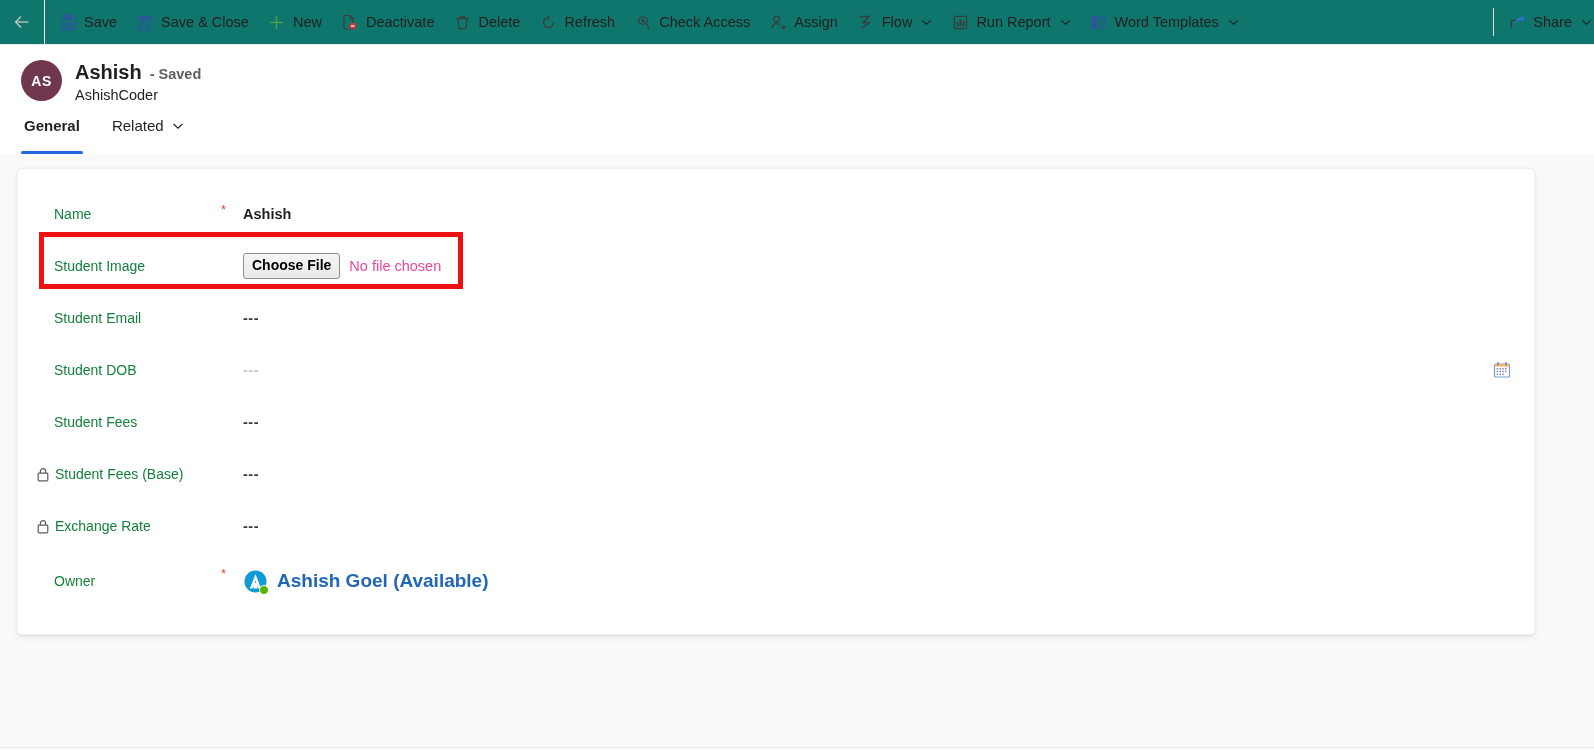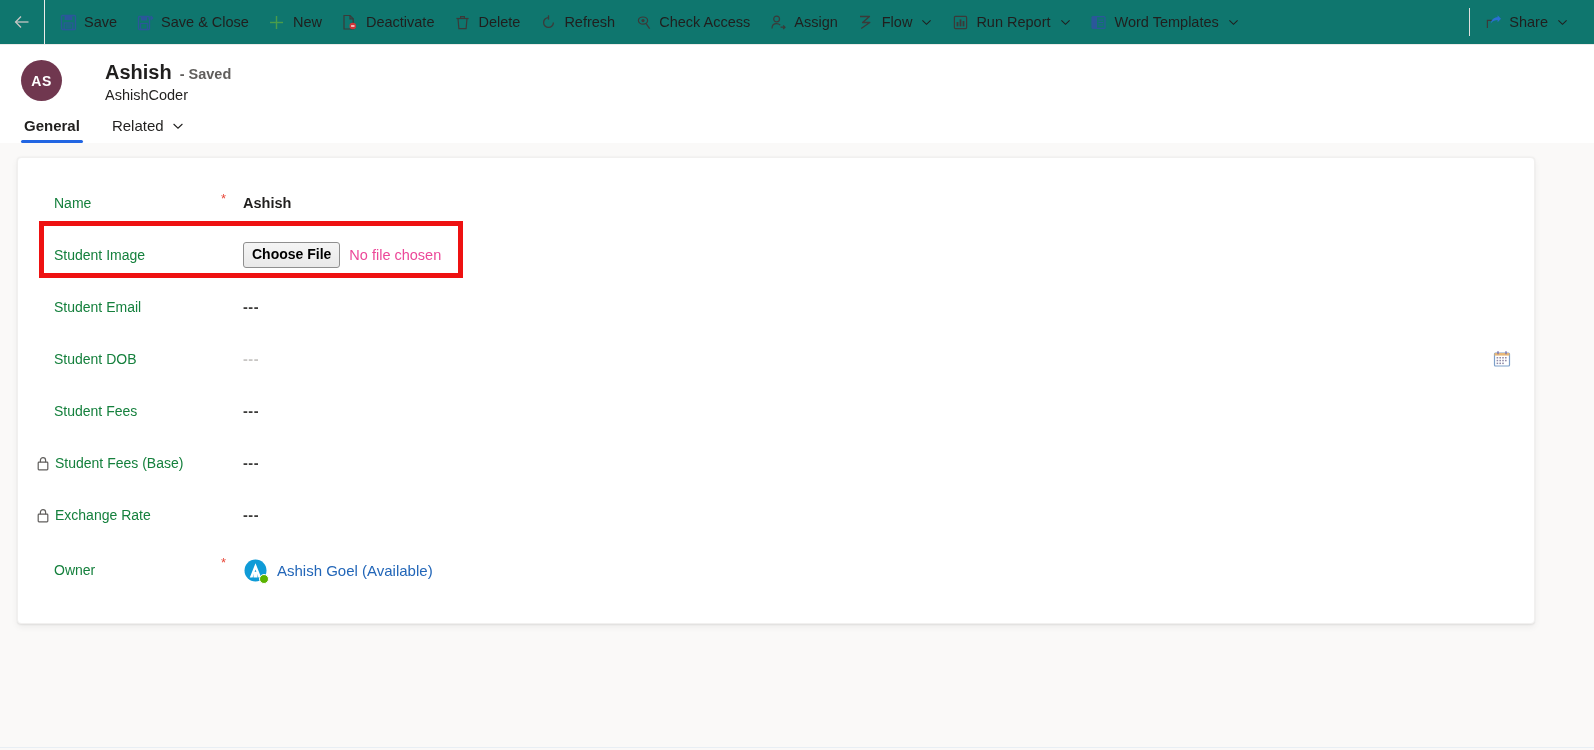--- a/index.html
+++ b/index.html
@@ -56,21 +56,20 @@
 
   
   .rec-header {
     background: #ffffff;
     padding: 10px 0 0 0;
   }
   .rec-top {
     display: flex;
     align-items: flex-start;
     padding: 3px 0 0 21px;
-    gap: 30px;
   }
   .avatar {
     width: 41px; height: 41px; border-radius: 50%;
     background: #70374f;
     color: #ffffff;
     display: flex; align-items: center; justify-content: center;
     font-size: 14px; font-weight: 600;
     letter-spacing: .5px;
     flex: 0 0 auto;
     margin-top: 2px;
@@ -85,21 +84,21 @@
   }
   .rec-sub {
     font-size: 14.5px; color: #201f1e; margin-top: 3px;
   }
   .tabs {
     display: flex; align-items: flex-end;
     padding: 14px 0 0 21px;
   }
   .tab {
     position: relative;
-    padding: 0 3px 9px 3px;
+    padding: 0 3px 20px 3px;
     margin-right: 26px;
     font-size: 15px;
     color: #201f1e;
     cursor: pointer;
     display: flex; align-items: center;
   }
   .tab.active { font-weight: 700; }
   .tab.active::after {
     content: "";
     position: absolute; left: 0; right: 0; bottom: 0;
@@ -186,23 +185,24 @@
     pointer-events: none;
     left: 21px;
     top: 63px;
     width: 424px;
     height: 57px;
   }
 
   
   .owner-link {
     color: #2266b8;
-    font-size: 15px;
+    font-size: 19px;
     text-decoration: none;
     cursor: pointer;
+    font-weight: bold;
   }
   .owner-avatar {
     position: relative;
     width: 25px; height: 25px;
     margin-right: 9px;
     flex: 0 0 auto;
   }
   .owner-dot {
     position: absolute;
     right: -1px; bottom: -1px;
@@ -378,21 +378,21 @@
         <svg width="11" height="11" viewBox="0 0 11 11">
             <path d="M1.4 3.4 L5.5 7.3 L9.6 3.4" fill="none" stroke="#201f1e" stroke-width="1.1"></path>
           </svg>
       </span>
     </div>
   </div>
 
   <div class="cmd-spacer"></div>
   <div class="share-sep"></div>
 
-  <div class="cmd" style="padding-right:26px;">
+  <div class="cmd" style="padding-right:2px;">
     <span class="ic">
       <svg width="17" height="17" viewBox="0 0 17 17">
         <path d="M2.4 14 V6.4 h4.2" fill="none" stroke="#3b3a39" stroke-width="1.2"></path>
         <path d="M5.6 9.4 C7 4.6 10 3.4 12.6 3.3 V1.2 L16 4.8 L12.6 8.2 V6.1 C10.4 6.2 7.6 6.8 5.6 9.4 Z" fill="#2b6fd4"></path>
       </svg>
     </span>
     <span class="lbl">Share</span>
     <span class="chev">
       <svg width="11" height="11" viewBox="0 0 11 11">
           <path d="M1.4 3.4 L5.5 7.3 L9.6 3.4" fill="none" stroke="#201f1e" stroke-width="1.1"></path>

